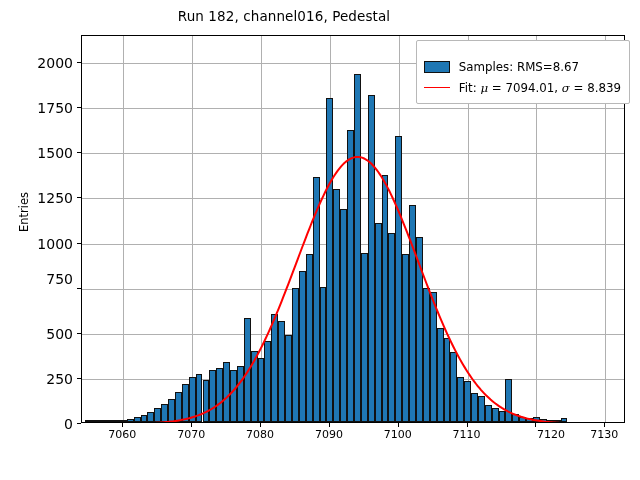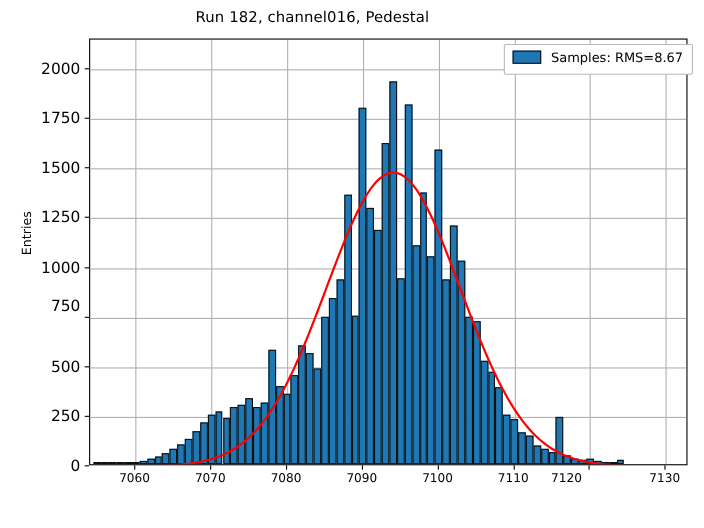--- a/index.html
+++ b/index.html
@@ -110,21 +110,21 @@
     transform-origin:center center;
   }
 
   
   #legend{
     position:absolute;
     right:10px; top:40px;
     background:#ffffff;
     border:1px solid #b8b8b8;
     border-radius:2px;
-    padding:0 8px 5px 7px;
+    padding:15px 8px 5px 7px;
     box-sizing:border-box;
   }
   .legend-row{
     display:flex;
     align-items:center;
     height:21px;
     white-space:nowrap;
   }
   .legend-swatch-box{
     width:26px;height:12px;
@@ -256,21 +256,21 @@
       <div class="xtick-label" style="left: 191.177px;">7070</div>
       <div class="xtick-mark" style="left: 260.038px;"></div>
       <div class="xtick-label" style="left: 260.038px;">7080</div>
       <div class="xtick-mark" style="left: 328.899px;"></div>
       <div class="xtick-label" style="left: 328.899px;">7090</div>
       <div class="xtick-mark" style="left: 397.759px;"></div>
       <div class="xtick-label" style="left: 397.759px;">7100</div>
       <div class="xtick-mark" style="left: 466.62px;"></div>
       <div class="xtick-label" style="left: 466.62px;">7110</div>
       <div class="xtick-mark" style="left: 535.481px;"></div>
-      <div class="xtick-label" style="left: 515px;">7120</div>
+      <div class="xtick-label" style="left: 551px;">7120</div>
       <div class="xtick-mark" style="left: 604.342px;"></div>
       <div class="xtick-label" style="left: 604.342px;">7130</div>
     </div>
   <div id="yticks">
       <div class="ytick-mark" style="top: 423px;"></div>
       <div class="ytick-label" style="top: 423px;">0</div>
       <div class="ytick-mark" style="top: 377.884px;"></div>
       <div class="ytick-label" style="top: 377.884px;">250</div>
       <div class="ytick-mark" style="top: 332.767px;"></div>
       <div class="ytick-label" style="top: 332.767px;">500</div>
@@ -288,15 +288,19 @@
       <div class="ytick-label" style="top: 62.0698px;">2000</div>
     </div>
 
   <div id="ylabel">Entries</div>
 
   <div id="legend">
     <div class="legend-row">
       <span class="legend-swatch-box"></span>
       <span class="legend-text">Samples: RMS=8.67</span>
     </div>
+    <div class="legend-row">
+      <span class="legend-swatch-line"></span>
+      <span class="legend-text">Fit: <span class="mi">μ</span> = 7094.01, <span class="mi">σ</span> = 8.839</span>
+    </div>
   </div>
 
 </div>
 
 </body></html>

